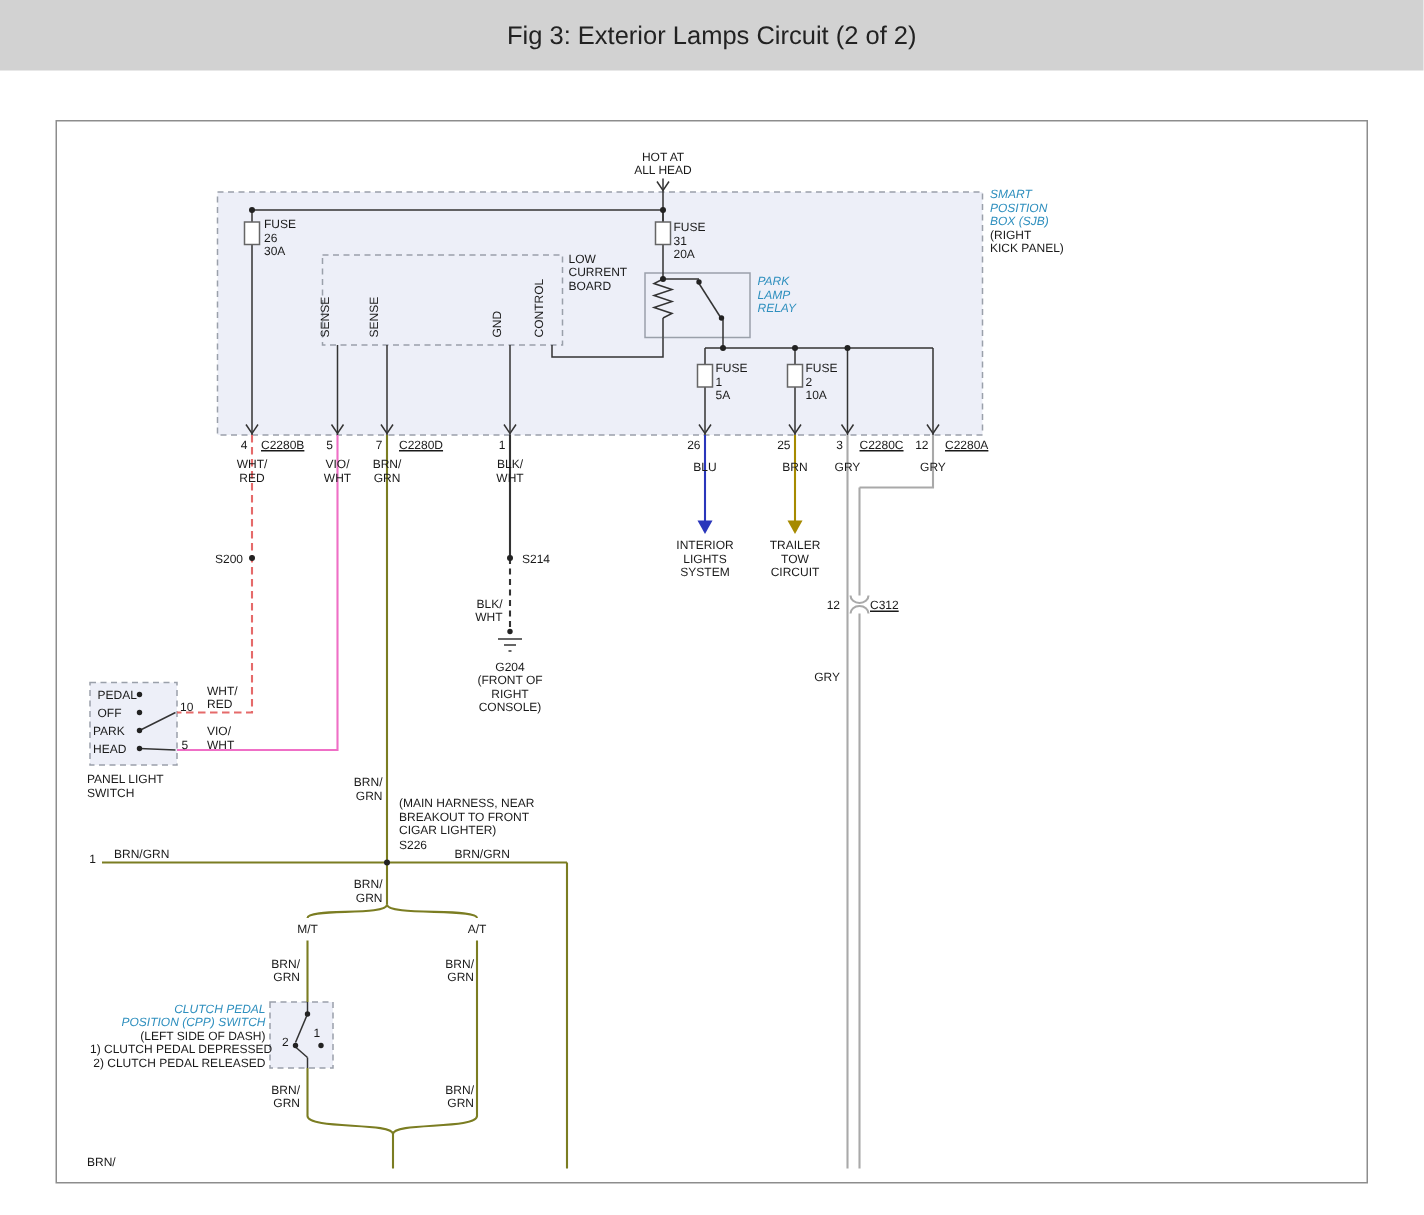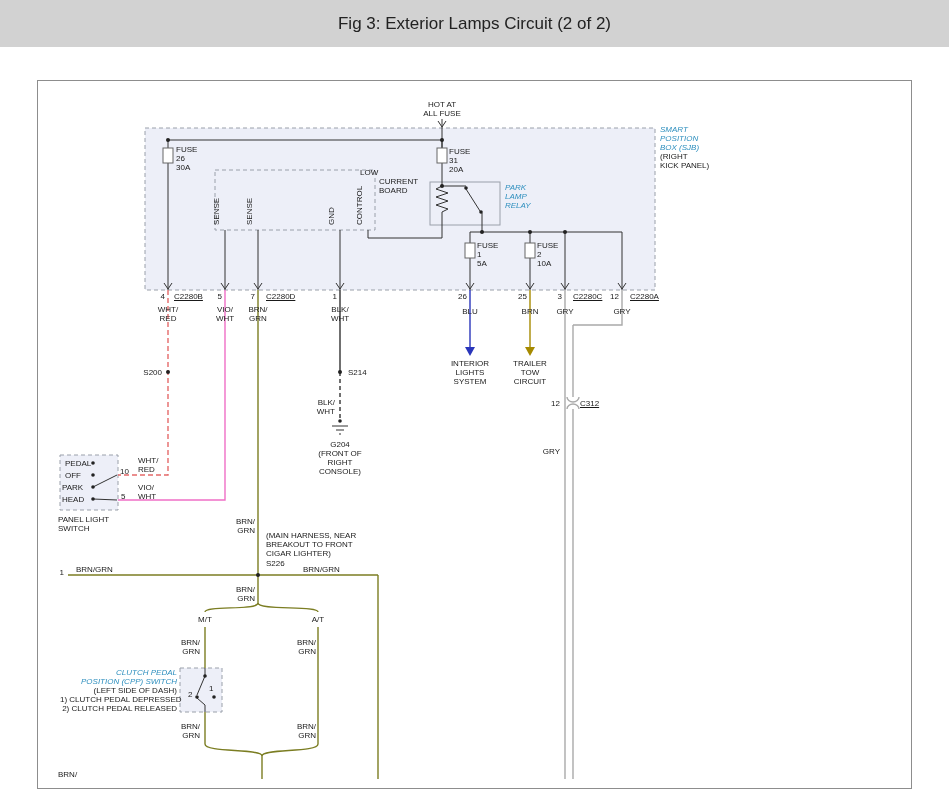--- a/index.html
+++ b/index.html
@@ -195,37 +195,37 @@
     <circle class="dot" cx="482" cy="232" r="2"></circle>
     <circle class="dot" cx="530" cy="232" r="2"></circle>
     <circle class="dot" cx="565" cy="232" r="2"></circle>
     <circle class="dot" cx="168" cy="372" r="2"></circle>
     <circle class="dot" cx="340" cy="372" r="2"></circle>
     <circle class="dot" cx="258" cy="575" r="2"></circle>
   </g>
 </svg>
 
 <span class="lbl c" style="left:418px;top:100px;width:48px">HOT AT</span>
-<span class="lbl c" style="left:415px;top:109px;width:54px">ALL FUSE</span>
+<span class="lbl c" style="left:415px;top:109px;width:54px">ALL HEAD</span>
 
 <span class="lbl blue" style="left:660px;top:125px">SMART</span>
 <span class="lbl blue" style="left:660px;top:134px">POSITION</span>
 <span class="lbl blue" style="left:660px;top:143px">BOX (SJB)</span>
 <span class="lbl" style="left:660px;top:152px">(RIGHT</span>
 <span class="lbl" style="left:660px;top:161px">KICK PANEL)</span>
 
 <span class="lbl" style="left:176px;top:145px">FUSE</span>
 <span class="lbl" style="left:176px;top:154px">26</span>
 <span class="lbl" style="left:176px;top:163px">30A</span>
 
 <span class="lbl" style="left:449px;top:147px">FUSE</span>
 <span class="lbl" style="left:449px;top:156px">31</span>
 <span class="lbl" style="left:449px;top:165px">20A</span>
 
-<span class="lbl" style="left:360px;top:168px">LOW</span>
+<span class="lbl" style="left:379px;top:168px">LOW</span>
 <span class="lbl" style="left:379px;top:177px">CURRENT</span>
 <span class="lbl" style="left:379px;top:186px">BOARD</span>
 <span class="lbl vert" style="left:221px;top:216px">SENSE</span>
 <span class="lbl vert" style="left:254px;top:216px">SENSE</span>
 <span class="lbl vert" style="left:336px;top:216px">GND</span>
 <span class="lbl vert" style="left:364px;top:216px">CONTROL</span>
 
 <span class="lbl blue" style="left:505px;top:183px">PARK</span>
 <span class="lbl blue" style="left:505px;top:192px">LAMP</span>
 <span class="lbl blue" style="left:505px;top:201px">RELAY</span>

